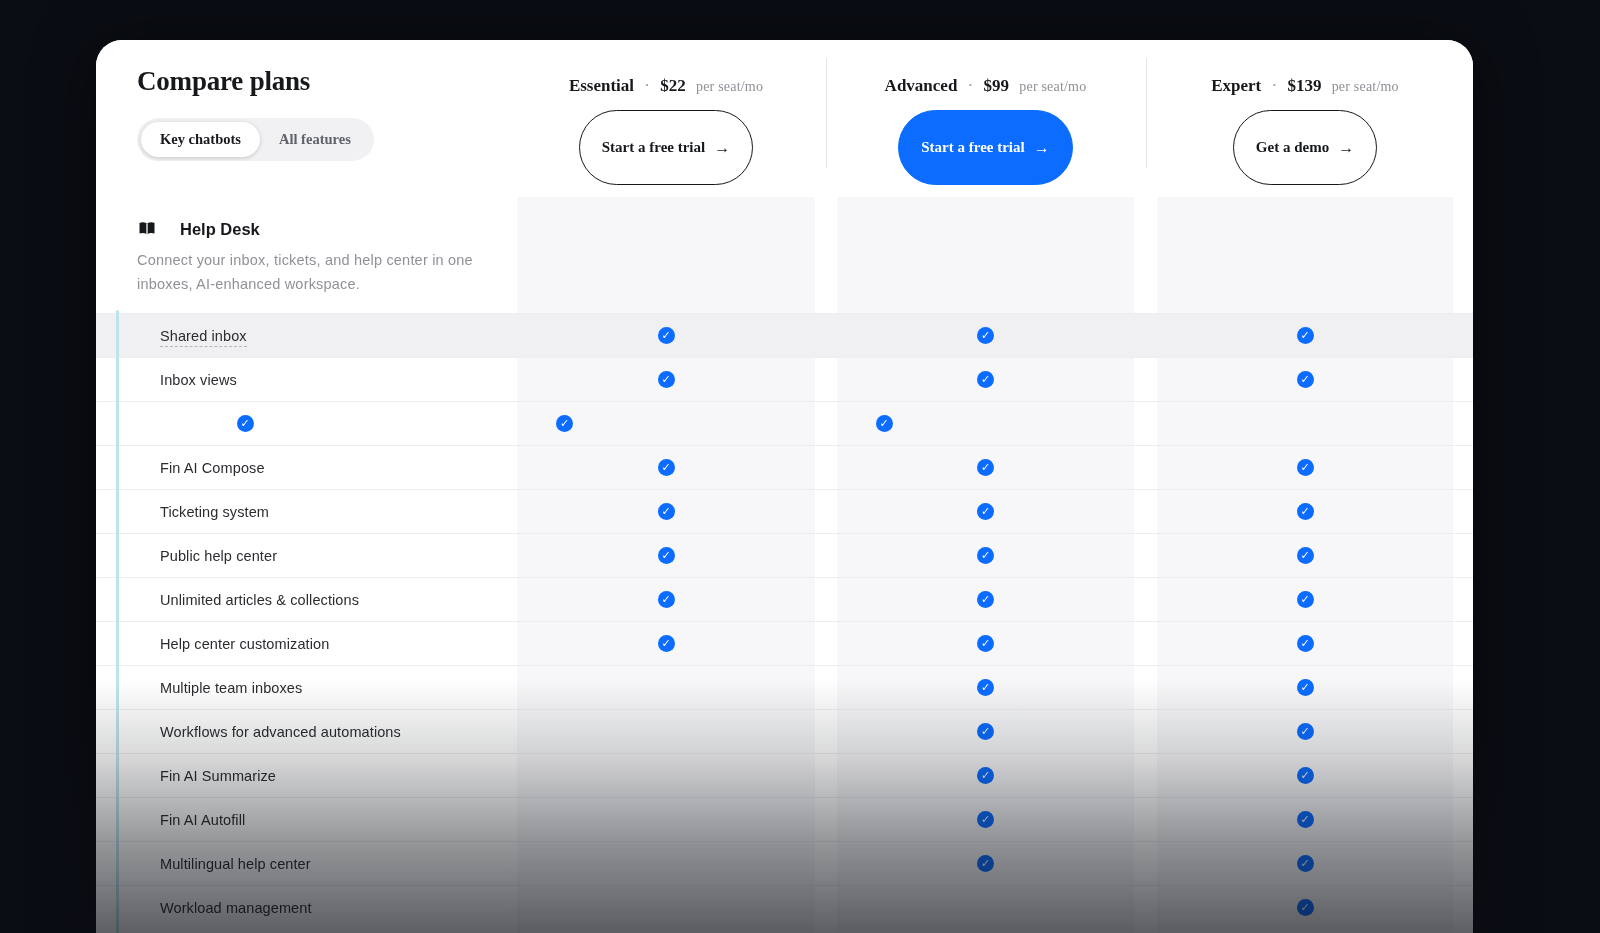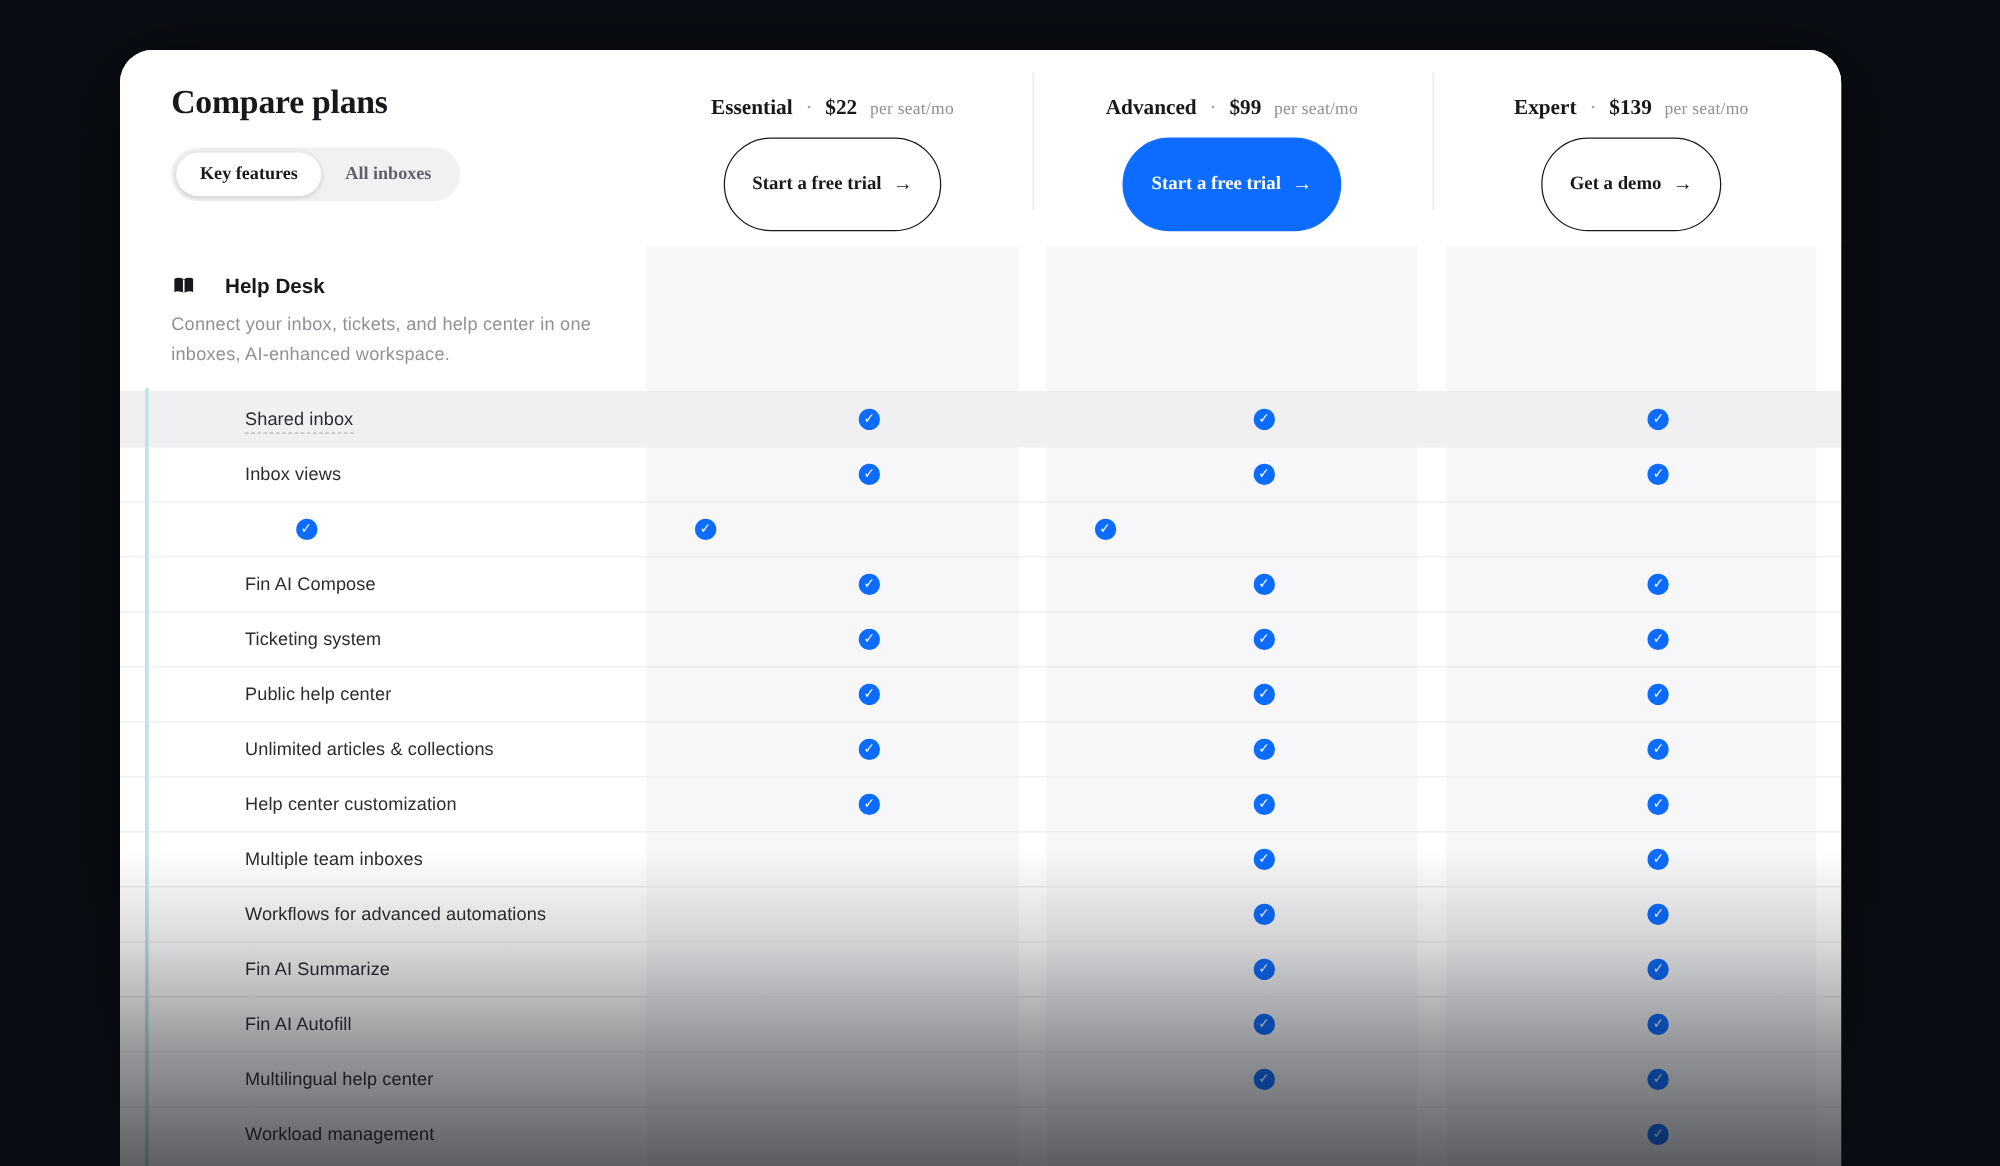--- a/index.html
+++ b/index.html
@@ -87,21 +87,21 @@
 
   .rows { position: relative; z-index: 1; }
   .row {
     display: flex; align-items: center;
     height: 44px; box-sizing: border-box;
     border-top: 1px solid #ededf0;
   }
   .row.highlight { background: #f0f0f3; }
   .row-label {
     width: 421px; box-sizing: border-box; padding-left: 64px;
-    font-size: 14.5px; color: #2a2c30; letter-spacing: 0.1px; margin-left: 36px;
+    font-size: 14.5px; color: #2a2c30; letter-spacing: 0.1px;
   }
   .row-label .label-text.dashed {
     border-bottom: 1px dashed #b4b6bb; padding-bottom: 2px; cursor: help;
   }
   .cell { display: flex; justify-content: center; align-items: center; }
   .cell.c0 { width: 298px; }
   .cell.c1 { width: 297px; margin-left: 22px; }
   .cell.c2 { width: 296px; margin-left: 23px; }
   .check {
     width: 17px; height: 17px; border-radius: 50%;
@@ -128,22 +128,22 @@
 </style>
 </head>
 <body>
 
 <div class="page">
   <div class="card">
 
     <div class="card-header">
       <h1 class="page-title">Compare plans</h1>
       <div class="toggle" id="toggle">
-          <span class="toggle-item active">Key features</span>
-          <span class="toggle-item">All inboxes</span>
+          <span class="toggle-item active">Key chatbots</span>
+          <span class="toggle-item">All features</span>
         </div>
       <div class="header-divider d1"></div>
       <div class="header-divider d2"></div>
       <div id="plans">
   <div class="plan p0">
     <div class="plan-title">
       <span class="plan-name">Essential</span>
       <span class="plan-sep">·</span>
       <span class="plan-price">$22</span>
       <span class="plan-period">per seat/mo</span>

